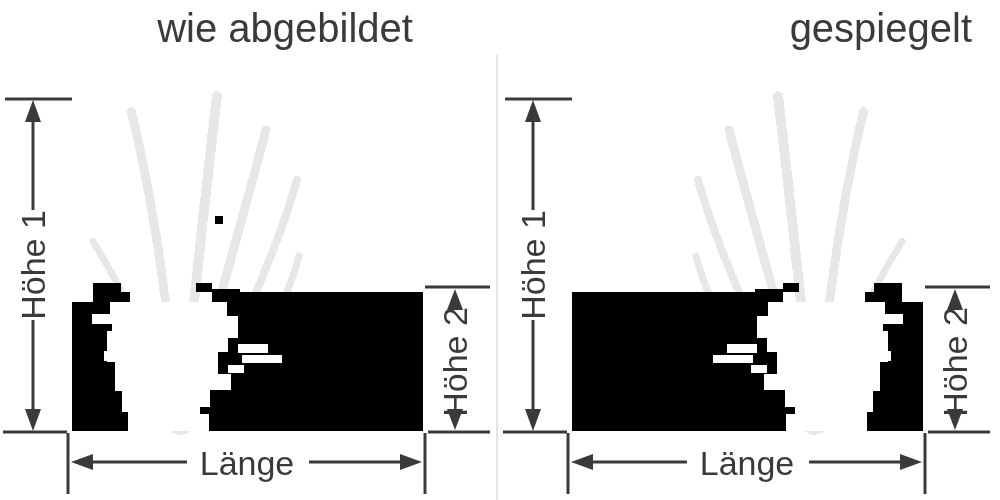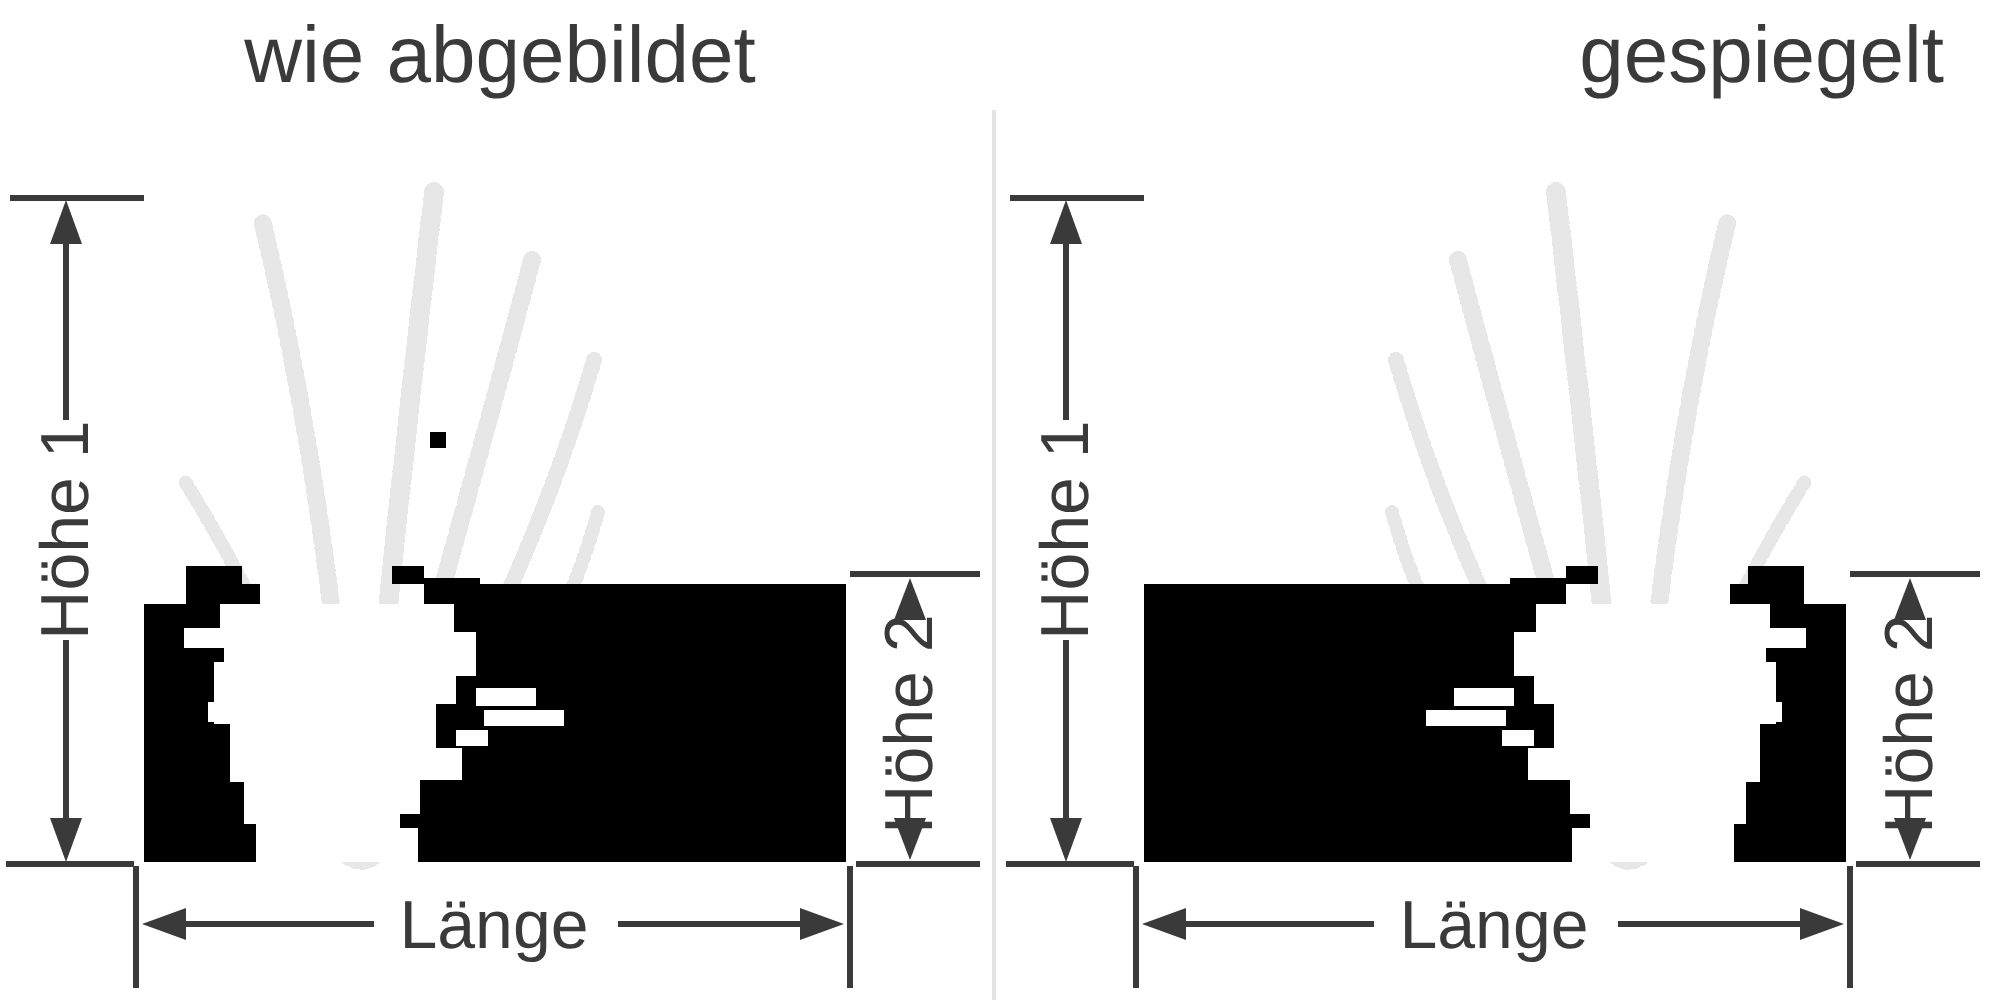--- a/index.html
+++ b/index.html
@@ -4,21 +4,21 @@
 <style>
   html,body{margin:0;padding:0;background:#ffffff;}
   .canvas{
     position:relative;width:1000px;height:500px;background:#ffffff;
     overflow:hidden;font-family:"Liberation Sans", sans-serif;
   }
   .title{
     position:absolute;top:2px;height:52px;line-height:52px;
     font-size:40px;color:#3a3a3a;text-align:center;white-space:nowrap;
   }
-  .title-left{left:0;width:500px;}
+  .title-left{left:0;width:500px;padding-left:35px;}
   .title-or{left:400px;width:200px;color:#cc0000;}
   .title-right{left:476px;width:496px;text-align:right;}
   .divider{
     position:absolute;left:496px;top:55px;width:2px;height:445px;background:#e4e4e4;
   }
   .half-svg{position:absolute;top:0;width:500px;height:500px;}
   .half-left{left:0;}
   .half-right{left:500px;}
   .dim-line{stroke:#3a3a3a;stroke-width:3;fill:none;}
   .dim-arrow{fill:#3a3a3a;stroke:none;}

